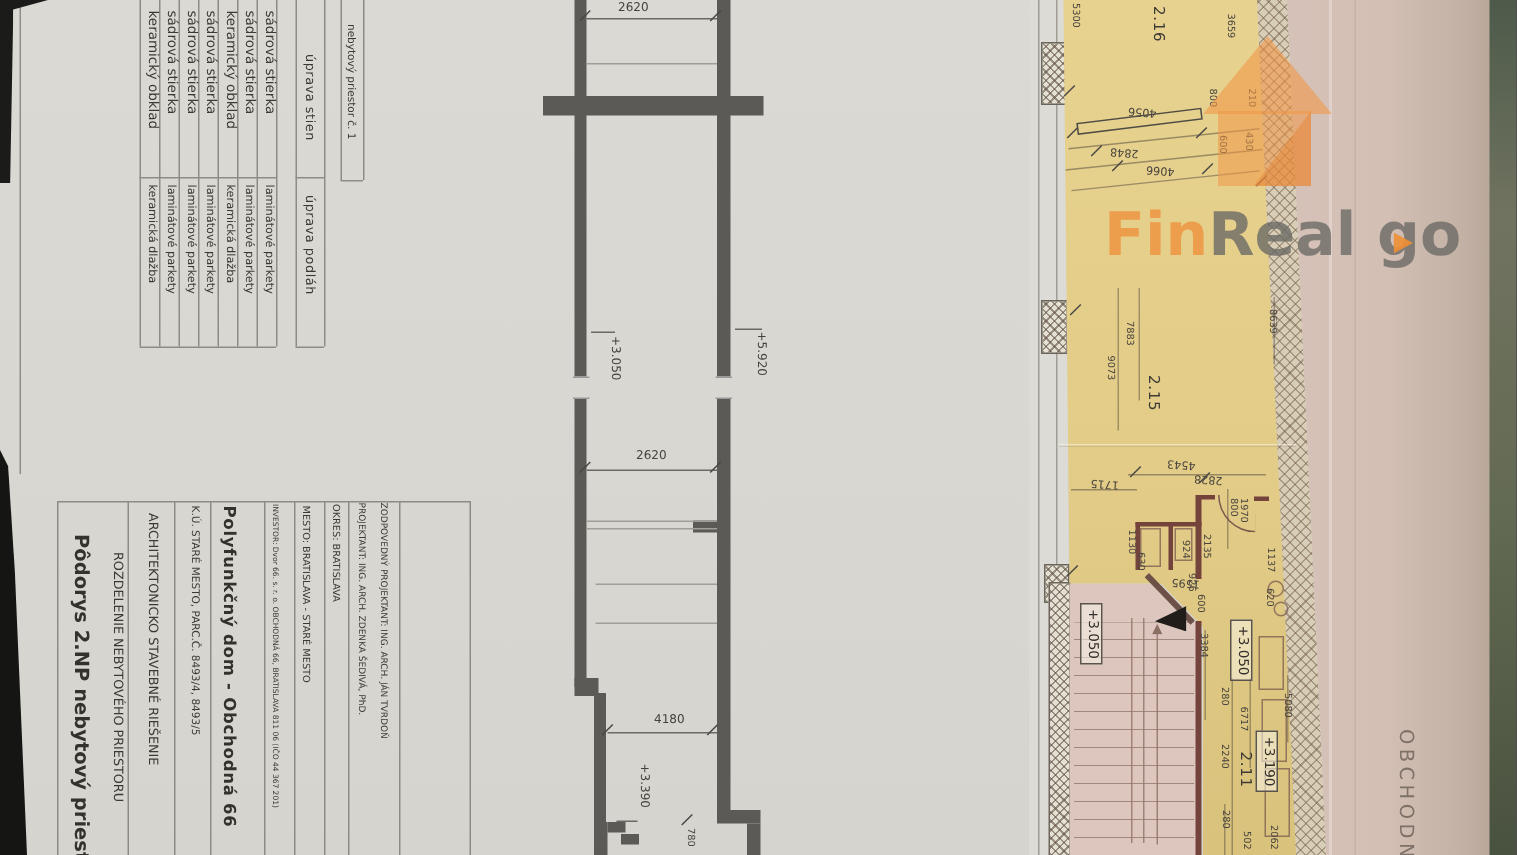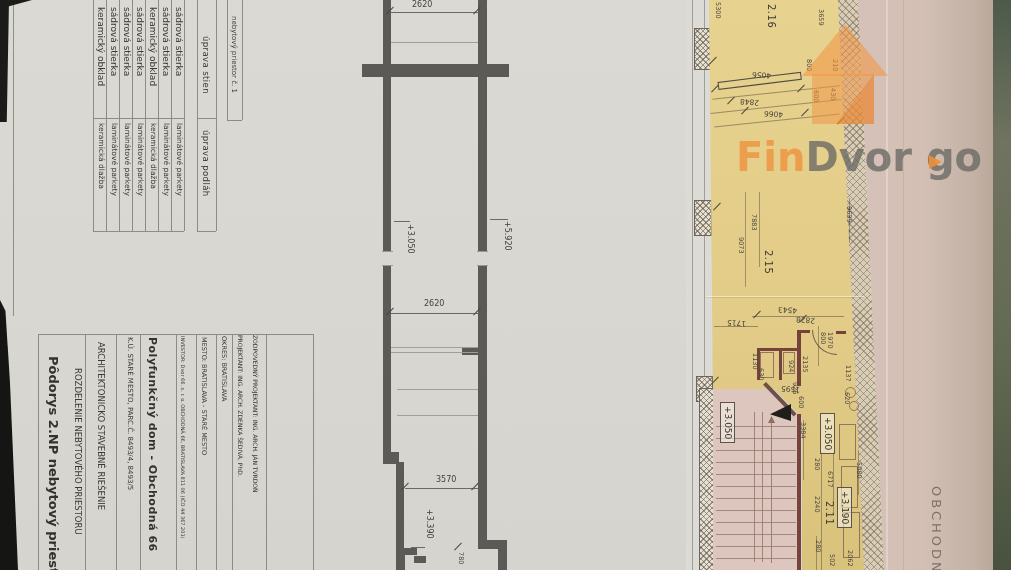--- a/index.html
+++ b/index.html
@@ -236,21 +236,21 @@
     <span class="v t6" style="left:252px;top:335px;">ZODPOVEDNÝ PROJEKTANT: ING. ARCH. JÁN TVRDOŇ</span>
   </div>
 
   <div class="vl" style="left:13px;top:0;height:316px;background:#908e87;"></div>
 
   <div id="labels">
       <span class="lbl dh" style="left: 412px; top: 1px;">2620</span>
       <span class="lbl v dv" style="left: 503px; top: 221px;">+5.920</span>
       <span class="lbl v dv" style="left: 406px; top: 224px;">+3.050</span>
       <span class="lbl dh" style="left: 424px; top: 300px;">2620</span>
-      <span class="lbl dh" style="left: 436px; top: 476px;">3570</span>
+      <span class="lbl dh" style="left: 436px; top: 476px;">4180</span>
       <span class="lbl v dv" style="left: 425px; top: 509px;">+3.390</span>
       <span class="lbl v dvs" style="left: 457px; top: 552px;">780</span>
       <span class="lbl v dvs" style="left: 714px; top: 2px;">5300</span>
       <span class="lbl v rm" style="left: 766px; top: 4px;">2.16</span>
       <span class="lbl v dvs" style="left: 817px; top: 9px;">3659</span>
       <span class="lbl v dvs" style="left: 805px; top: 59px;">800</span>
       <span class="lbl v dvs" style="left: 831px; top: 59px;">210</span>
       <span class="lbl v dvs" style="left: 812px; top: 90px;">600</span>
       <span class="lbl v dvs" style="left: 829px; top: 88px;">430</span>
       <span class="lbl du" style="left: 752px; top: 71px;">4056</span>
@@ -287,21 +287,21 @@
       <span class="lbl v lv" style="left: 820px; top: 413px;">+3.050</span>
       <span class="lbl v lv" style="left: 837px; top: 487px;">+3.190</span>
       <span class="lbl v st" style="left: 930px; top: 486px;">OBCHODNÁ</span>
     </div>
 
   <div>
     <div class="abs" style="left:802px;top:24px;width:86px;height:52px;clip-path:polygon(50% 0,0 100%,100% 100%);background:rgba(241,151,71,.6);"></div>
     <div class="abs" style="left:812px;top:74px;width:62px;height:50px;background:rgba(241,151,71,.55);"></div>
     <div class="abs" style="left:836px;top:74px;width:38px;height:50px;clip-path:polygon(100% 0,100% 100%,0 100%);background:rgba(228,128,48,.45);"></div>
     <div id="wm-text">
-      <span style="color:#f0923d;">Fin</span><span style="color:#6c6b66;">Dvor</span><span style="color:#6c6b66;"> go</span>
+      <span style="color:#f0923d;">Fin</span><span style="color:#6c6b66;">Real</span><span style="color:#6c6b66;"> go</span>
     </div>
     <div class="abs" style="left:929px;top:155px;width:13px;height:14px;clip-path:polygon(0 0,100% 50%,0 100%);background:rgba(239,143,53,.9);"></div>
   </div>
 
   <div class="abs" style="left:0;top:0;width:9px;height:122px;background:#1b1b19;clip-path:polygon(0 0,100% 0,75% 100%,0 100%);"></div>
   <div class="abs" style="left:0;top:0;width:32px;height:7px;background:#1b1b19;clip-path:polygon(0 0,100% 0,20% 100%,0 100%);"></div>
   <div class="abs" style="left:0;top:300px;width:18px;height:270px;background:#151513;clip-path:polygon(0 0,30% 4%,55% 30%,100% 100%,0 100%);"></div>
 
 </div>
 

